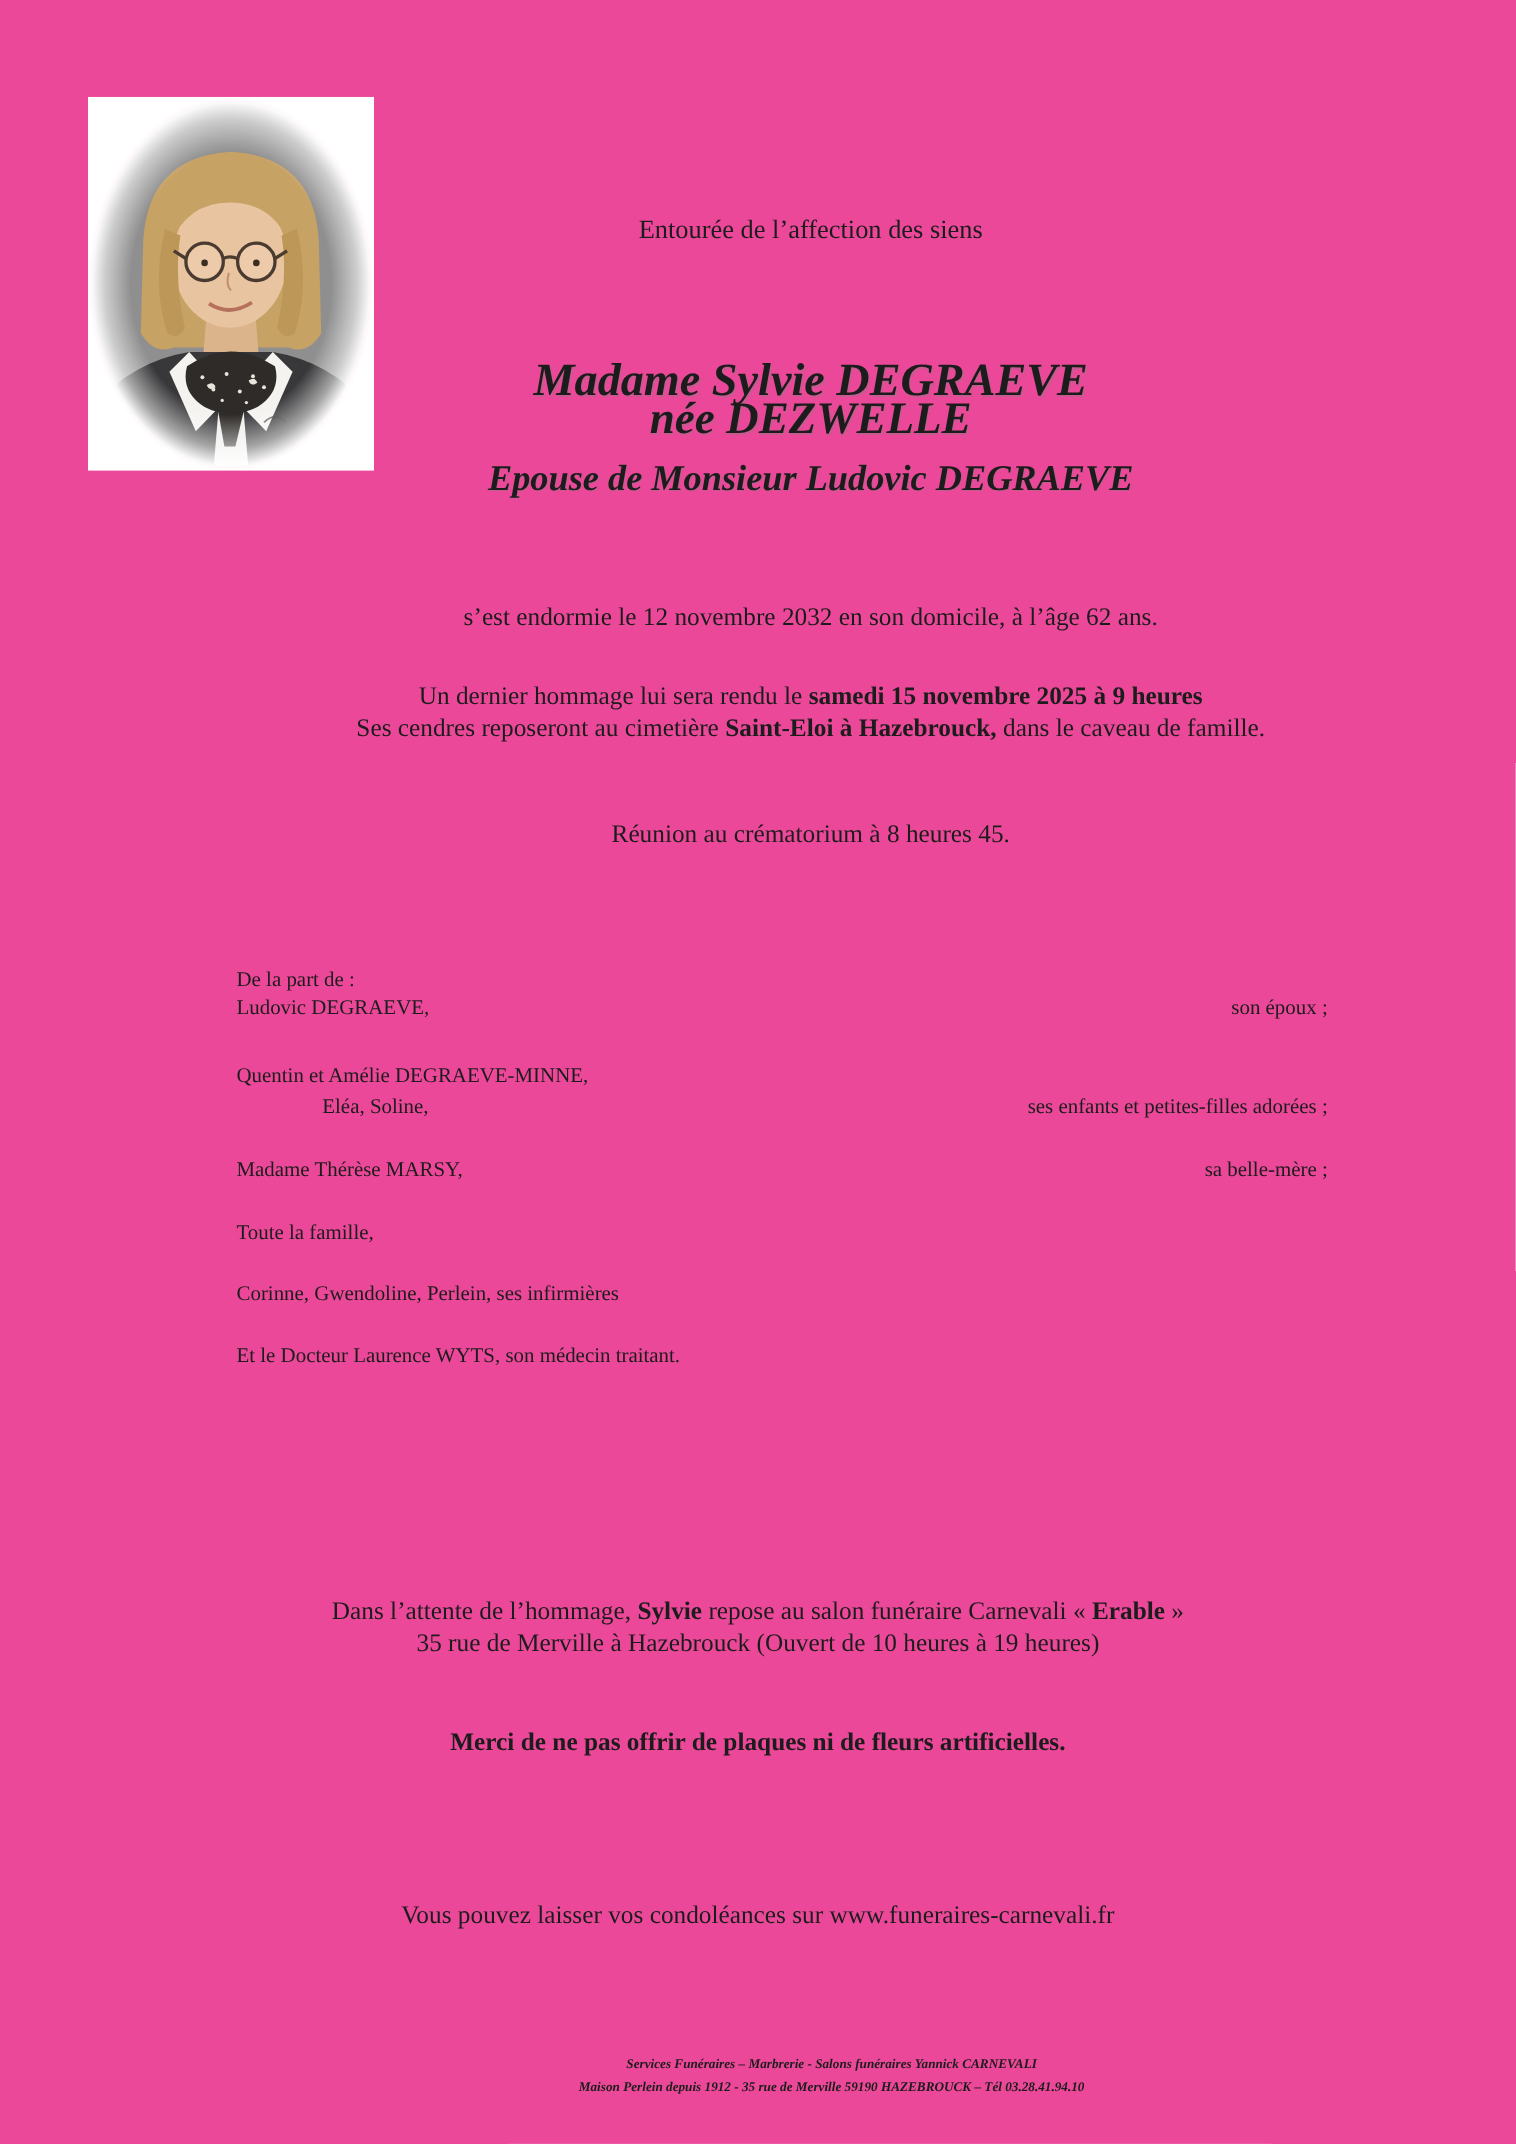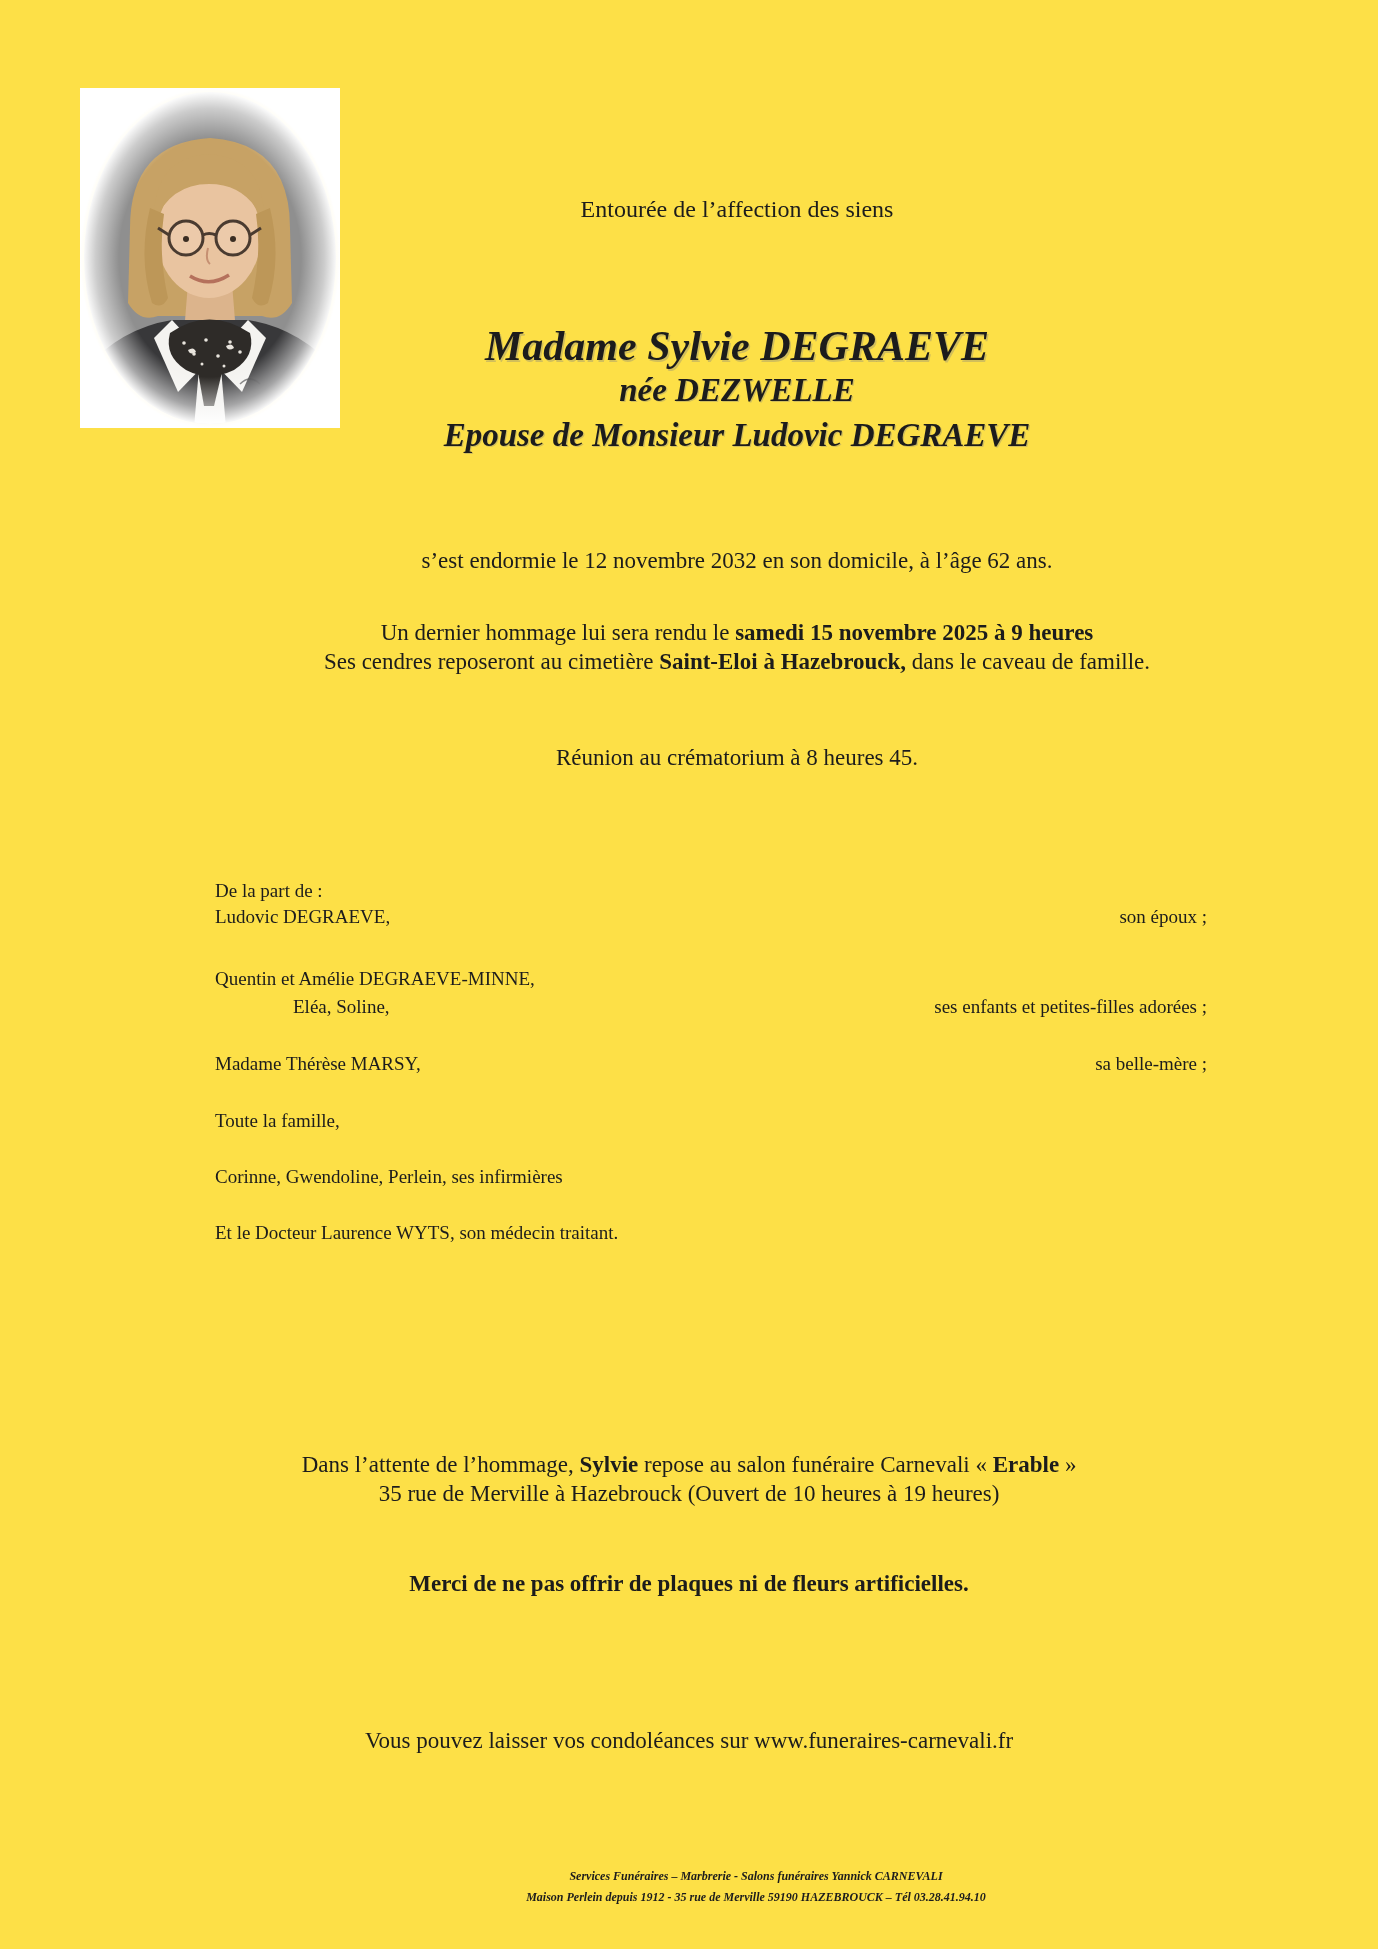--- a/index.html
+++ b/index.html
@@ -1,33 +1,33 @@
 <!DOCTYPE html>
 <html><head>
 <meta charset="utf-8">
 <style>
   html,body { margin:0; padding:0; background:#ffffff; }
   .page {
     position:relative;
     width:1378px; height:1949px;
-    background:#fde047;
+    background:#ec4899;
     color:#1c1c1c;
     font-family:"Liberation Serif","DejaVu Serif",serif;
     overflow:hidden;
   }
   .abs { position:absolute; }
   
   .c-head { left:96px; right:0; text-align:center; }   
   .c-page { left:0; right:0; text-align:center; }       
   .c-foot { left:134px; right:0; text-align:center; }   
 
   .intro      { top:196px; font-size:24px; }
   .title      { top:322px; font-size:42px; font-weight:bold; font-style:italic;
                 text-shadow:1.5px 1.5px 0 rgba(130,130,130,0.35); }
-  .maiden     { top:372px; font-size:33px; font-weight:bold; font-style:italic;
+  .maiden     { top:356px; font-size:41px; font-weight:bold; font-style:italic;
                 text-shadow:1.2px 1.2px 0 rgba(130,130,130,0.35); }
   .spouse     { top:417px; font-size:33px; font-weight:bold; font-style:italic;
                 text-shadow:1.2px 1.2px 0 rgba(130,130,130,0.35); }
   .death      { top:548px; font-size:23px; }
   .hommage    { top:618px; font-size:23px; line-height:29px; }
   .reunion    { top:745px; font-size:23px; }
 
   .family     { left:215px; top:880px; width:992px; height:390px; font-size:19px; }
   .frow       { position:absolute; left:0; right:0; white-space:nowrap; }
   .frow .right{ position:absolute; right:0; }

